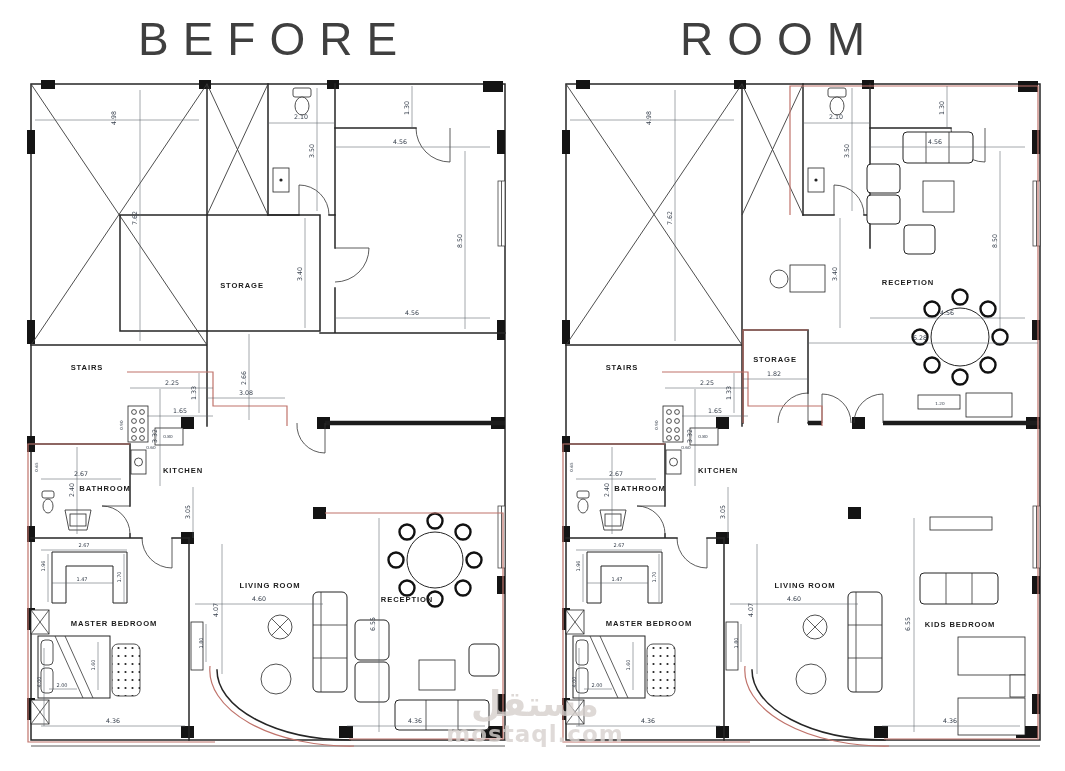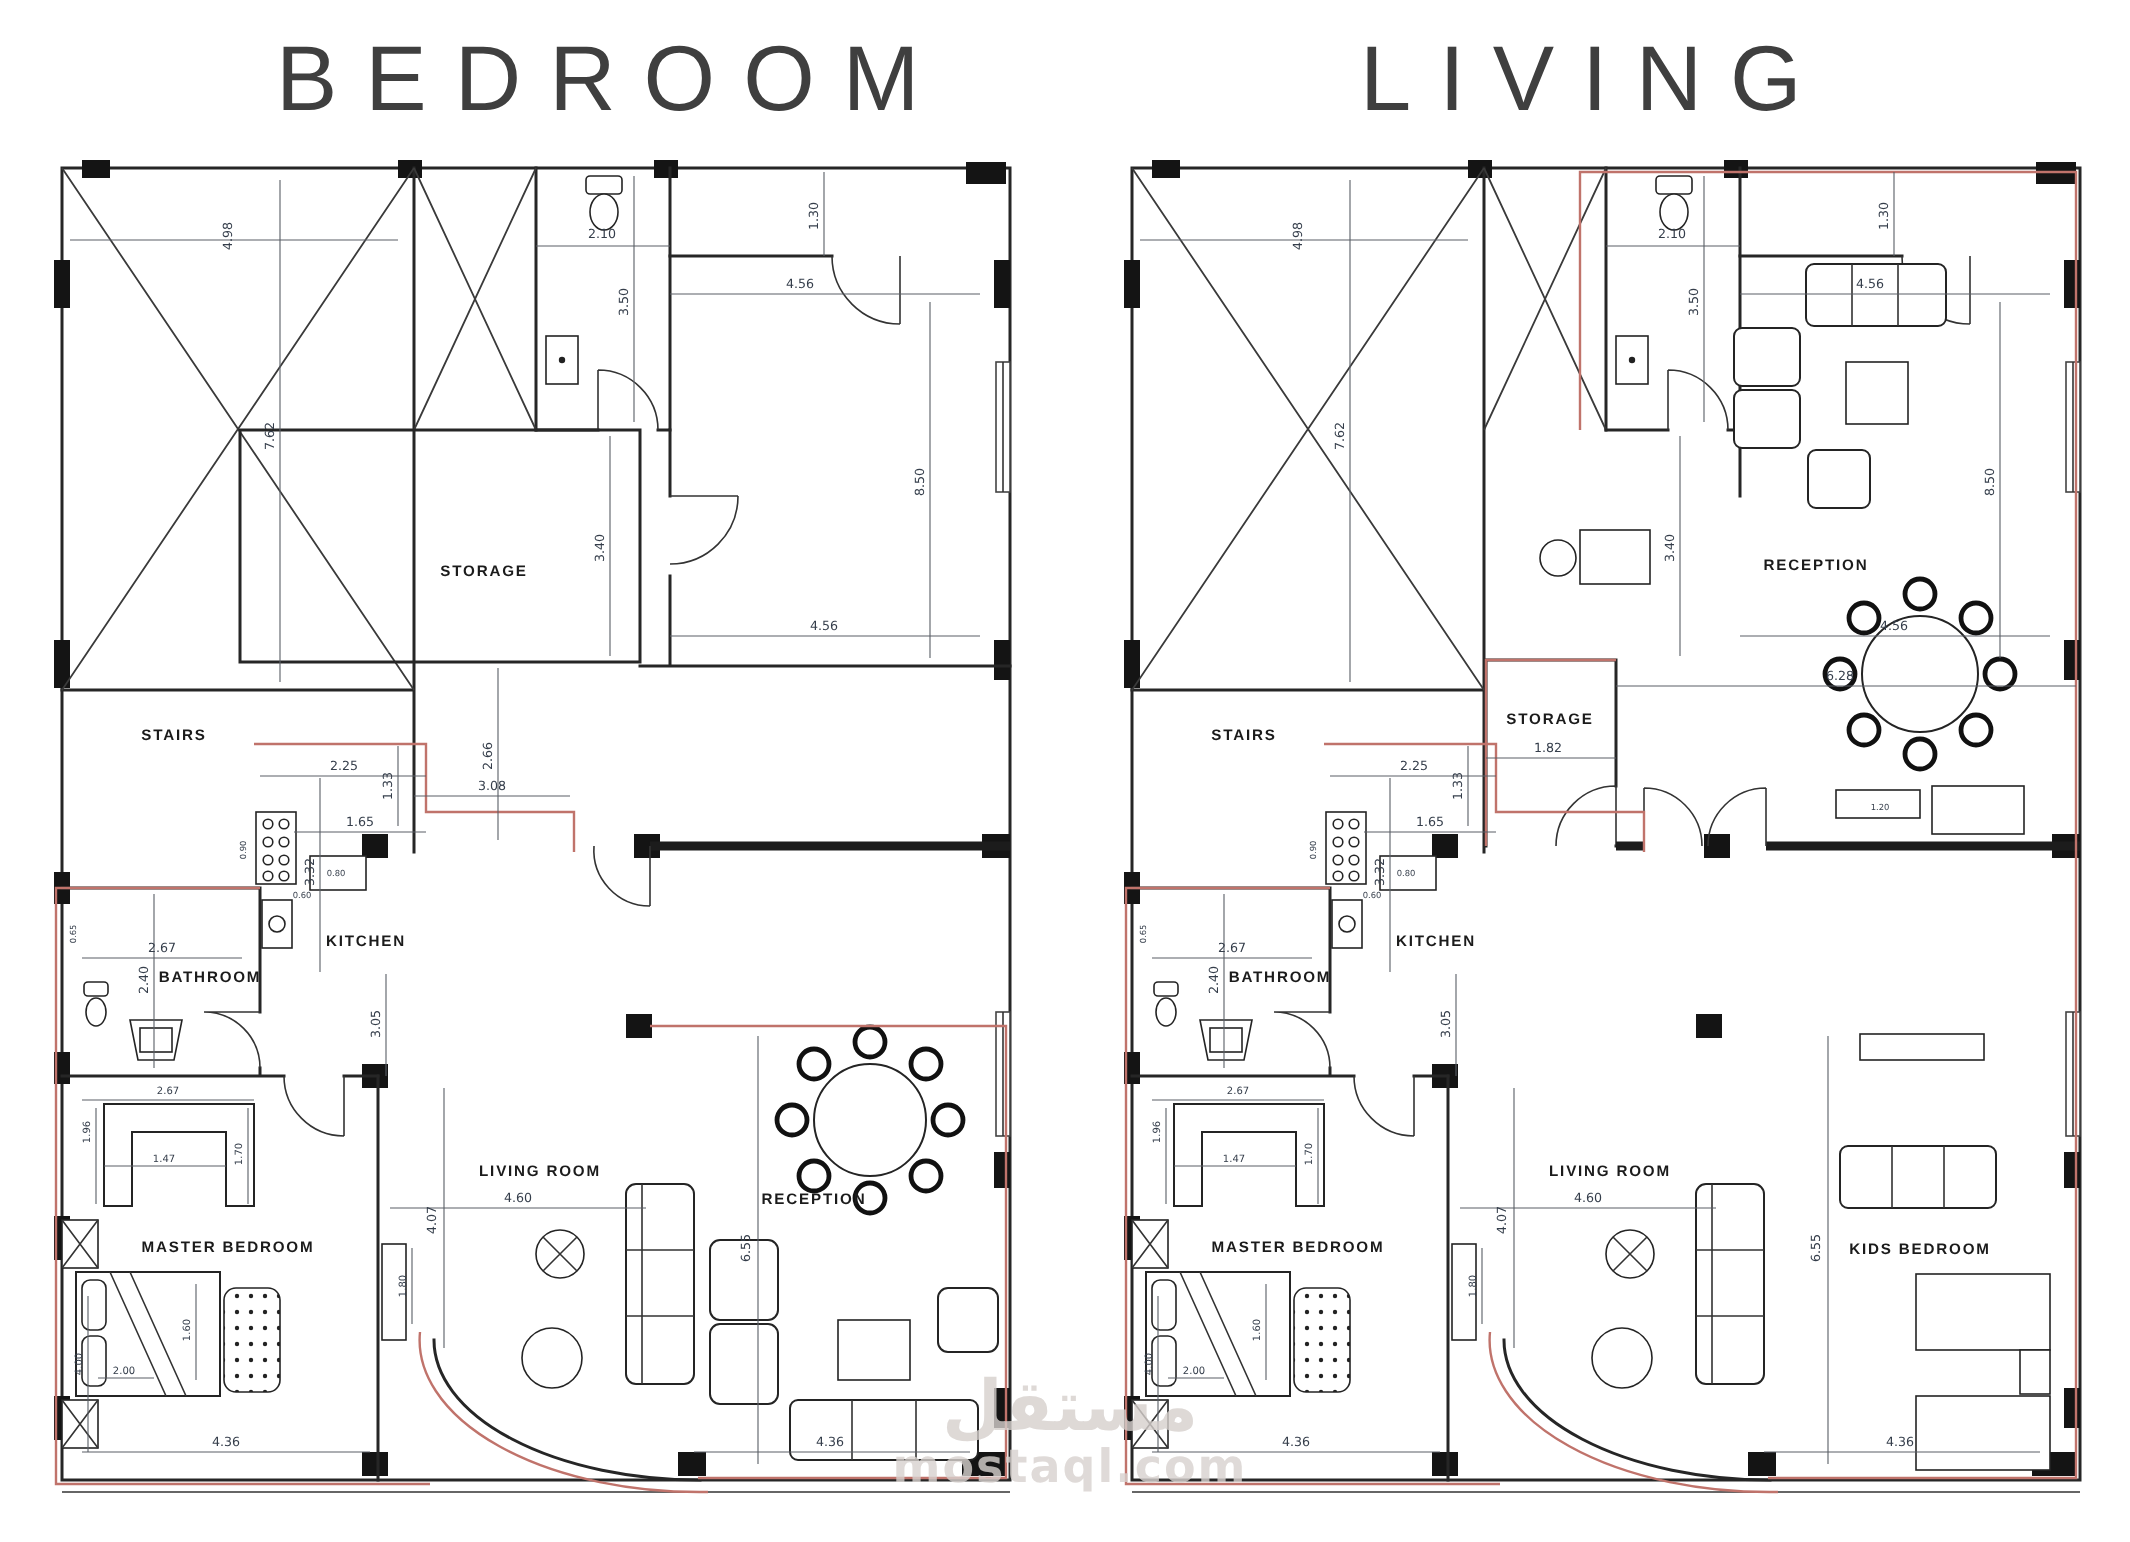--- a/index.html
+++ b/index.html
@@ -35,22 +35,22 @@
   #watermark .ar{font-family:"DejaVu Sans",sans-serif;font-weight:bold;font-size:35px;
                  color:#d6d0cd;line-height:36px;}
   #watermark .la{font-family:"DejaVu Sans",sans-serif;font-weight:bold;font-size:23px;
                  color:#d8d2cf;letter-spacing:1px;line-height:24px;}
 </style>
 </head>
 <body>
 
 <div id="stage">
 
-  <div id="title-before" class="plan-title">BEDROOM</div>
-  <div id="title-after" class="plan-title">LIVING</div>
+  <div id="title-before" class="plan-title">BEFORE</div>
+  <div id="title-after" class="plan-title">ROOM</div>
 
   <svg id="plan-before" class="plan-svg" viewBox="0 0 490 672">
     <defs>
       <pattern id="dotsB" width="7" height="8" patternUnits="userSpaceOnUse">
         <circle cx="3.5" cy="4" r="1.1" fill="#222"></circle>
       </pattern>
     </defs>
 
     <g>
       <rect x="14" y="8" width="474" height="656" class="w"></rect>

